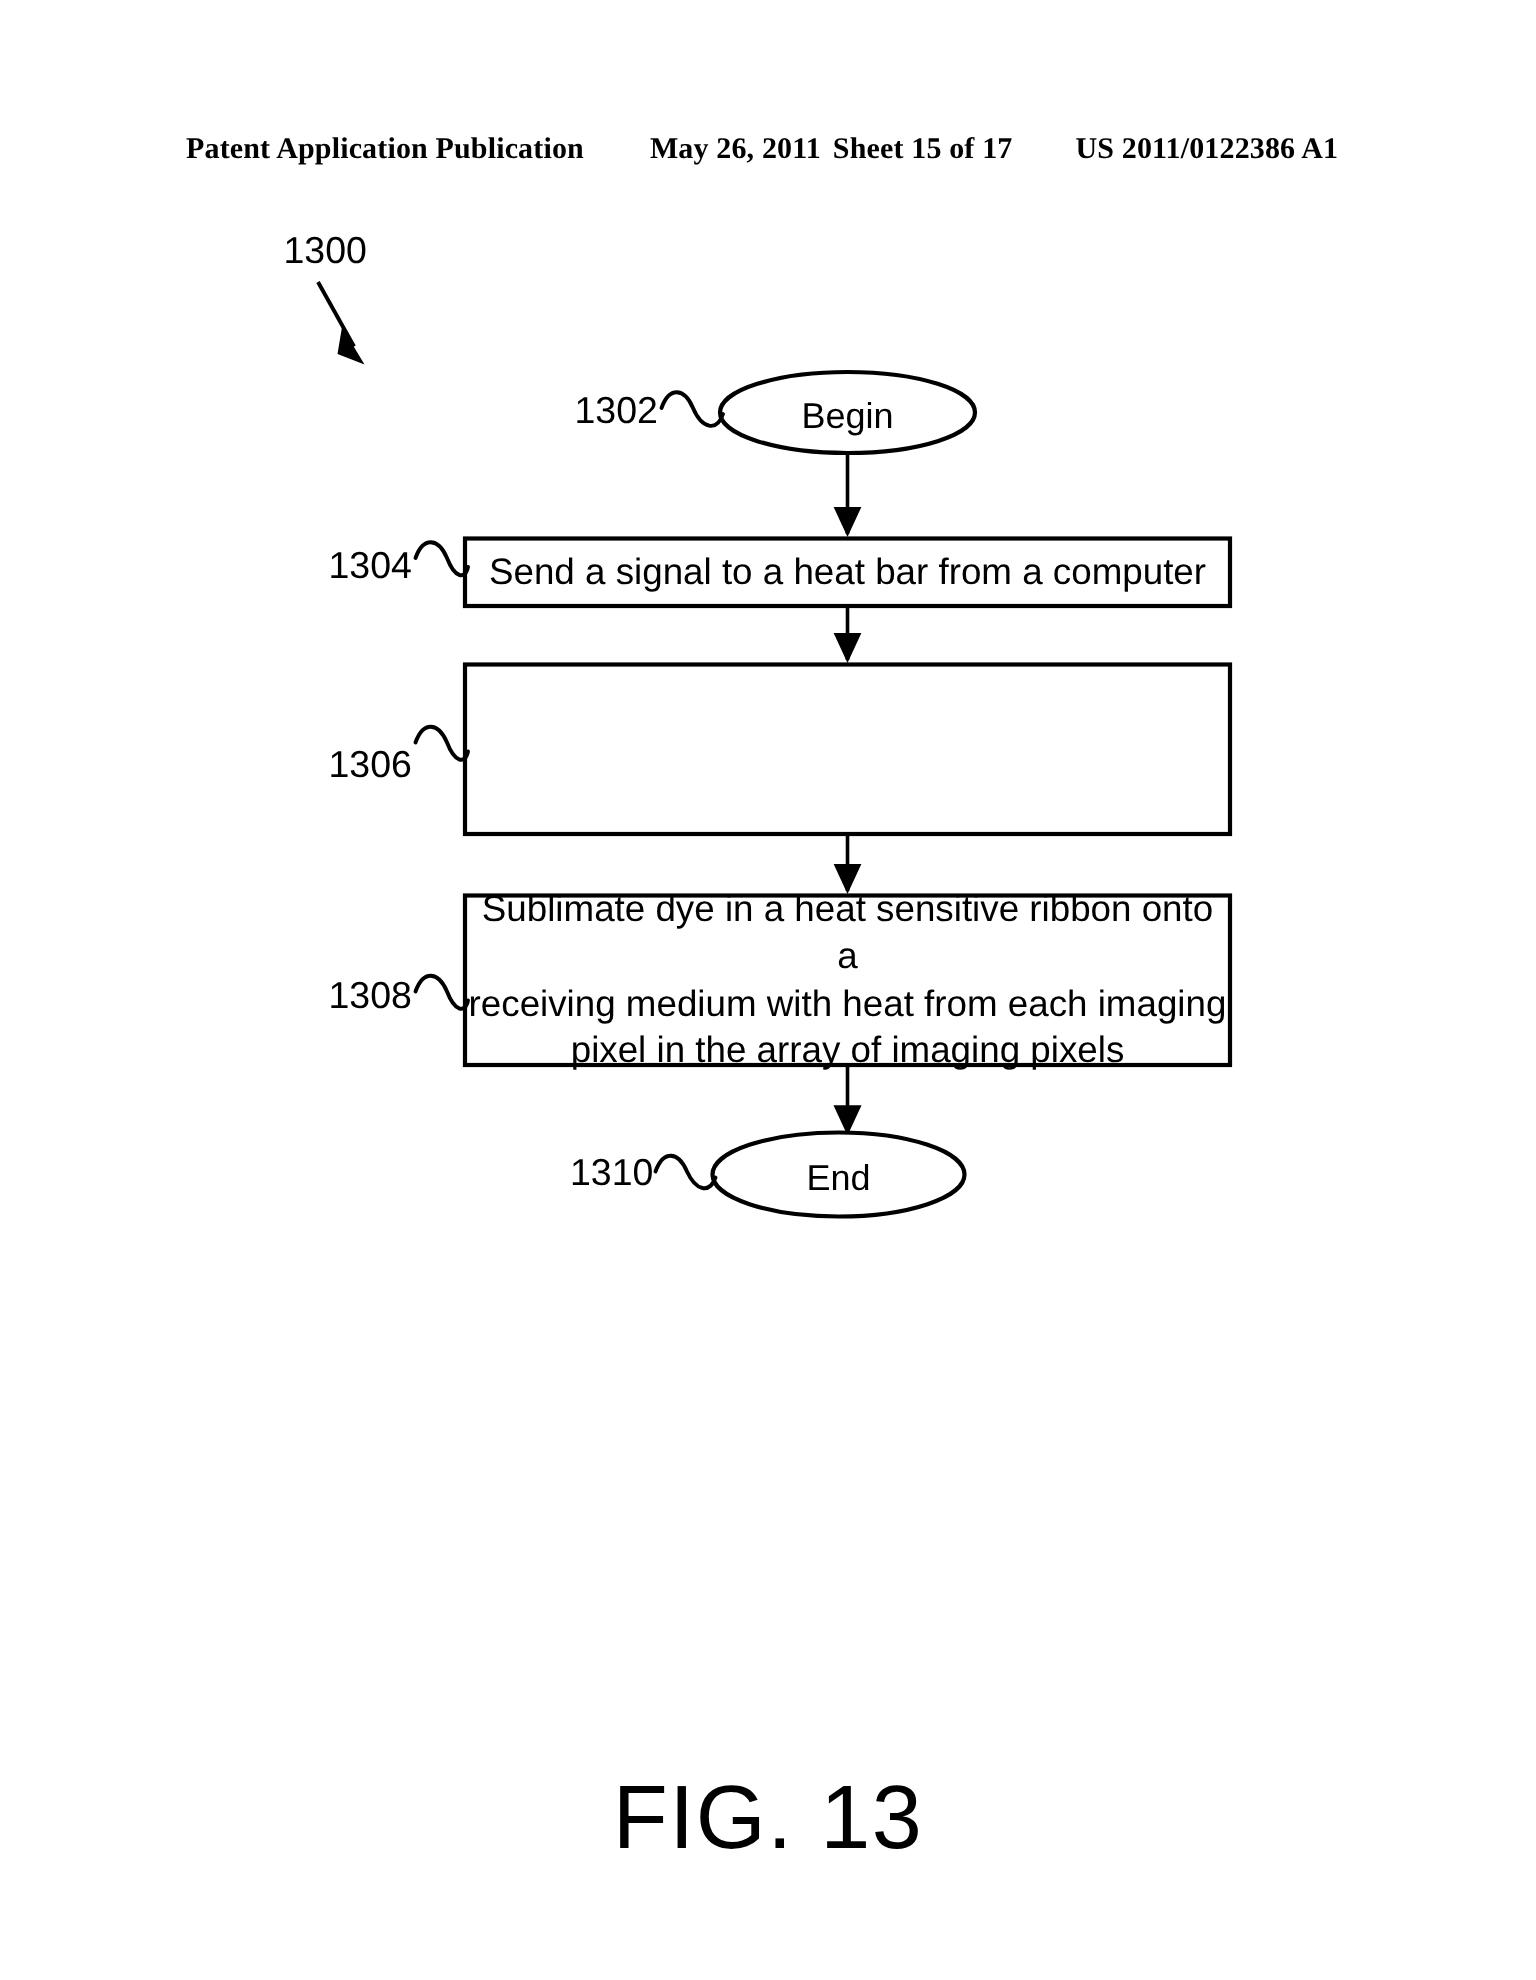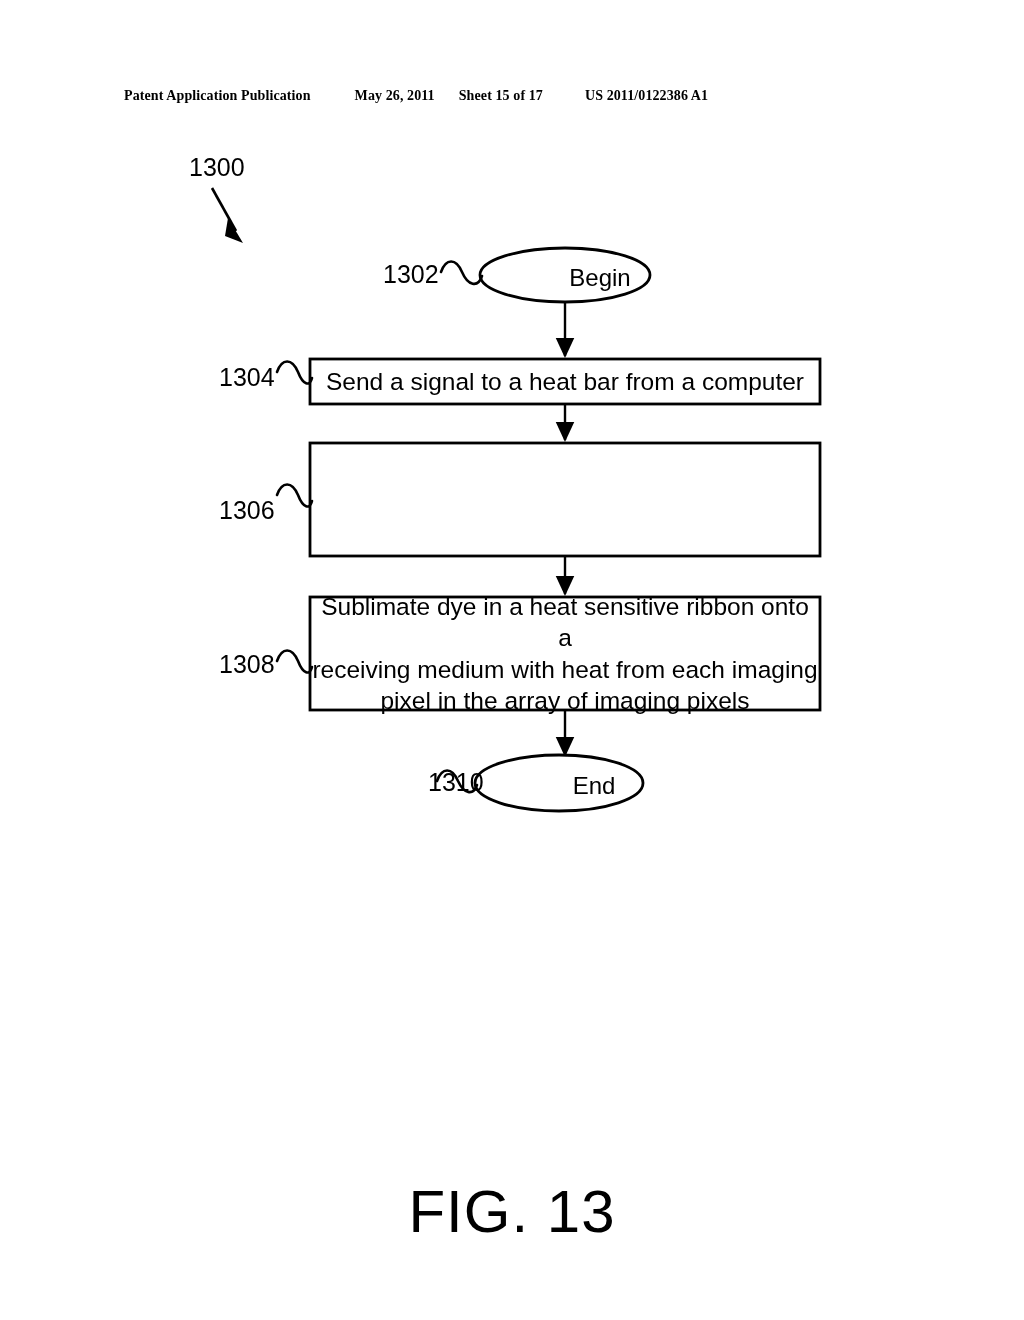--- a/index.html
+++ b/index.html
@@ -21,27 +21,27 @@
   #page-header {
     position: absolute;
     top: 88px;
     left: 124px;
     width: 776px;
     height: 26px;
     display: flex;
     align-items: baseline;
     font-family: "Liberation Serif", serif;
     font-weight: bold;
-    font-size: 14px;
+    font-size: 20px;
     letter-spacing: 0.1px;
     white-space: nowrap;
   }
   #page-header .hdr-pub      { }
   #page-header .hdr-date     { margin-left: 44px; }
-  #page-header .hdr-sheet    { margin-left: 24px; }
+  #page-header .hdr-sheet    { margin-left: 8px; }
   #page-header .hdr-docnum   { margin-left: 42px; }
 
   
   #figure-canvas {
     position: absolute;
     top: 0;
     left: 0;
     width: 1024px;
     height: 991px;
   }
@@ -61,21 +61,20 @@
     white-space: nowrap;
     line-height: 1;
   }
   .node-label {
     position: absolute;
     text-align: center;
     font-family: "Liberation Sans", sans-serif;
     font-size: 24px;
     color: #000;
     line-height: 1.22;
-    padding-left: 35px;
   }
   .box-label {
     position: absolute;
     text-align: center;
     font-family: "Liberation Sans", sans-serif;
     font-size: 24.5px;
     color: #000;
     line-height: 1.28;
     display: flex;
     flex-direction: column;
@@ -148,21 +147,21 @@
   <div class="ref-num" style="left:189px; top:155px;">1300</div>
 
   <div class="ref-num" style="left:383px; top:262px;">1302</div>
 
   <div class="ref-num" style="left:219px; top:365px;">1304</div>
 
   <div class="ref-num" style="left:219px; top:498px;">1306</div>
 
   <div class="ref-num" style="left:219px; top:652px;">1308</div>
 
-  <div class="ref-num" style="left:380px; top:770px;margin-left:48px;">1310</div>
+  <div class="ref-num" style="left:380px; top:770px;">1310</div>
 
   <div class="node-label" style="left:480px; top:263px; width:170px;">Begin</div>
 
   <div class="box-label" style="left:312px; top:359px; width:506px; height:45px;">
     <span>Send a signal to a heat bar from a computer</span>
   </div>
 
   <div class="box-label" style="left:312px; top:443px; width:506px; height:113px;">
   </div>
 

